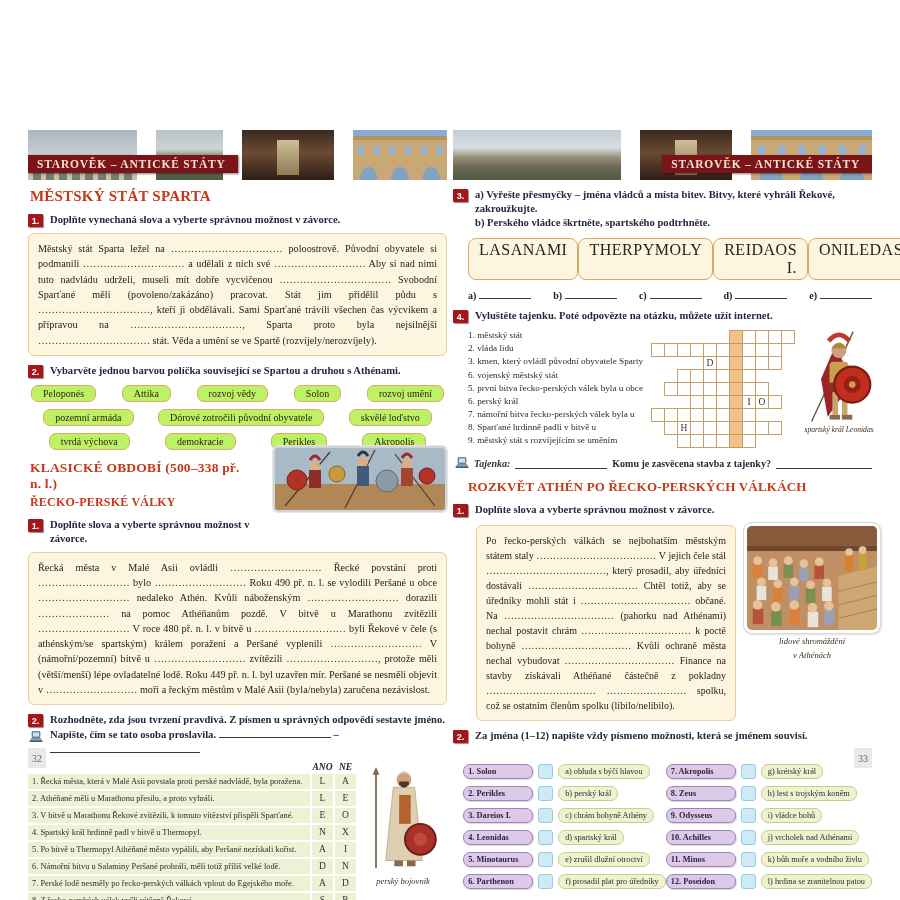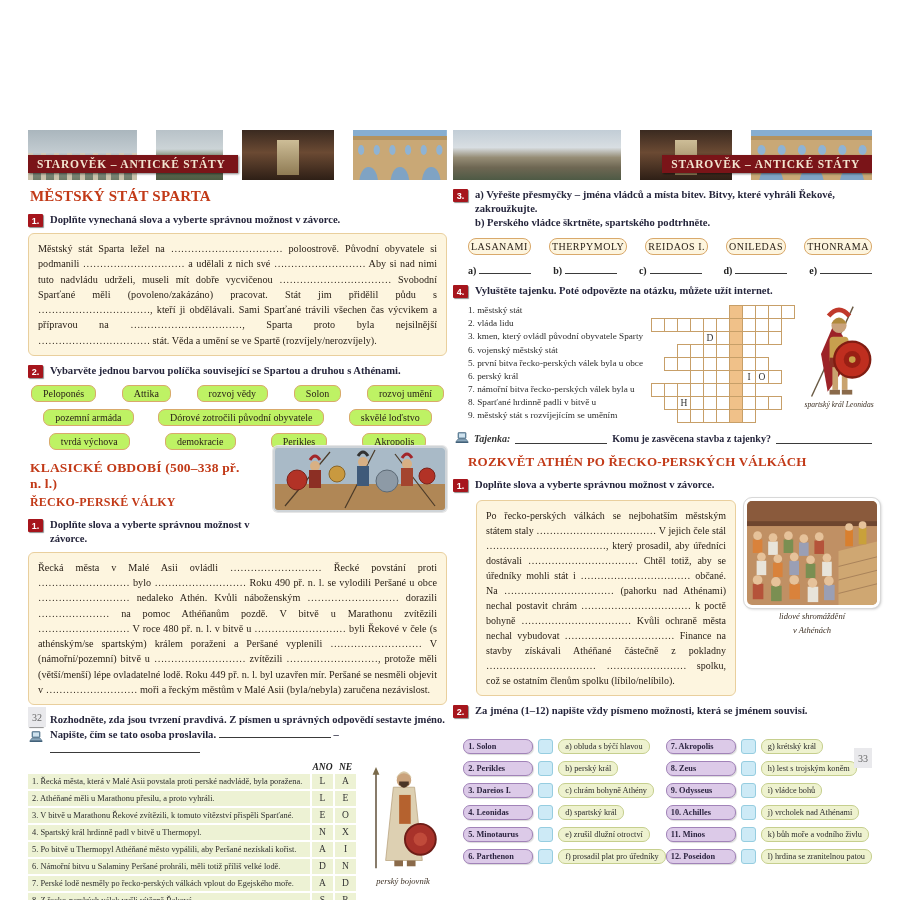--- a/index.html
+++ b/index.html
@@ -48,21 +48,21 @@
   .battle-frame{position:absolute;right:0;top:-14px;border:2px solid #cfd4d8;border-radius:5px;overflow:hidden;width:170px;height:62px;box-shadow:0 0 0 1px #e6e6e6;}
   .tbl-wrap{display:flex;gap:8px;margin-top:5px;}
   .tbl{display:grid;grid-template-columns:282px 21px 21px;gap:2px;flex:0 0 auto;}
   .tbl .hd{font-style:italic;font-weight:bold;font-size:9.5px;text-align:center;color:#222;}
   .tbl .st{background:#edf2d4;font-size:8.4px;line-height:15px;height:15px;white-space:nowrap;overflow:hidden;padding-left:4px;color:#2c2c2c;}
   .tbl .lt{background:#edf2d4;font-size:9.5px;line-height:15px;height:15px;text-align:center;color:#333;}
   .warr-col{display:flex;flex-direction:column;align-items:center;gap:2px;margin-top:4px;}
 
   
   .ana-row{display:flex;justify-content:space-between;margin:9px 0 0 15px;}
-  .ana{background:#fdf5df;border:1px solid #d9a96b;border-radius:8px;padding:2px 2px;font-size:10px;letter-spacing:.5px;color:#2a2118;text-align:right;}
+  .ana{background:#fdf5df;border:1px solid #d9a96b;border-radius:8px;padding:2px 10px;font-size:16px;letter-spacing:.5px;color:#2a2118;text-align:right;}
   .letters-row{display:flex;justify-content:space-between;margin:8px 0 0 15px;font-size:10px;font-weight:bold;}
   .letters-row .bl{width:52px;margin-left:3px;}
   .ex4-body{display:flex;margin:6px 0 0 15px;align-items:flex-start;}
   .clues{flex:0 0 172px;}
   .clue{font-size:9.2px;height:13.1px;line-height:13.1px;white-space:nowrap;color:#2c2c2c;}
   .cw{position:relative;width:145px;height:119px;flex:0 0 145px;margin-left:8px;margin-top:1px;}
   .cw-cell{position:absolute;width:14px;height:14px;border:1px solid #c79f68;background:#fff;box-sizing:border-box;font-size:9.5px;text-align:center;line-height:12px;color:#333;}
   .cw-cell.hl{background:#f0c189;}
   .leo-col{flex:0 0 74px;margin-left:6px;display:flex;flex-direction:column;align-items:center;}
   .leo-col .caption{font-size:7.6px;}
@@ -531,14 +531,14 @@
       <div class="m-row">
           <span class="name-chip">12. Poseidon</span>
           <span class="ans-box"></span>
           <span class="opt-chip">l) hrdina se zranitelnou patou</span>
         </div>
     </div>
   </div>
 
 </div>
 
-<div class="pagenum" style="left:28px;top:707px;">32</div>
+<div class="pagenum" style="left:28px;top:748px;">32</div>
 <div class="pagenum" style="left:854px;top:748px;">33</div>
 
 </body></html>

